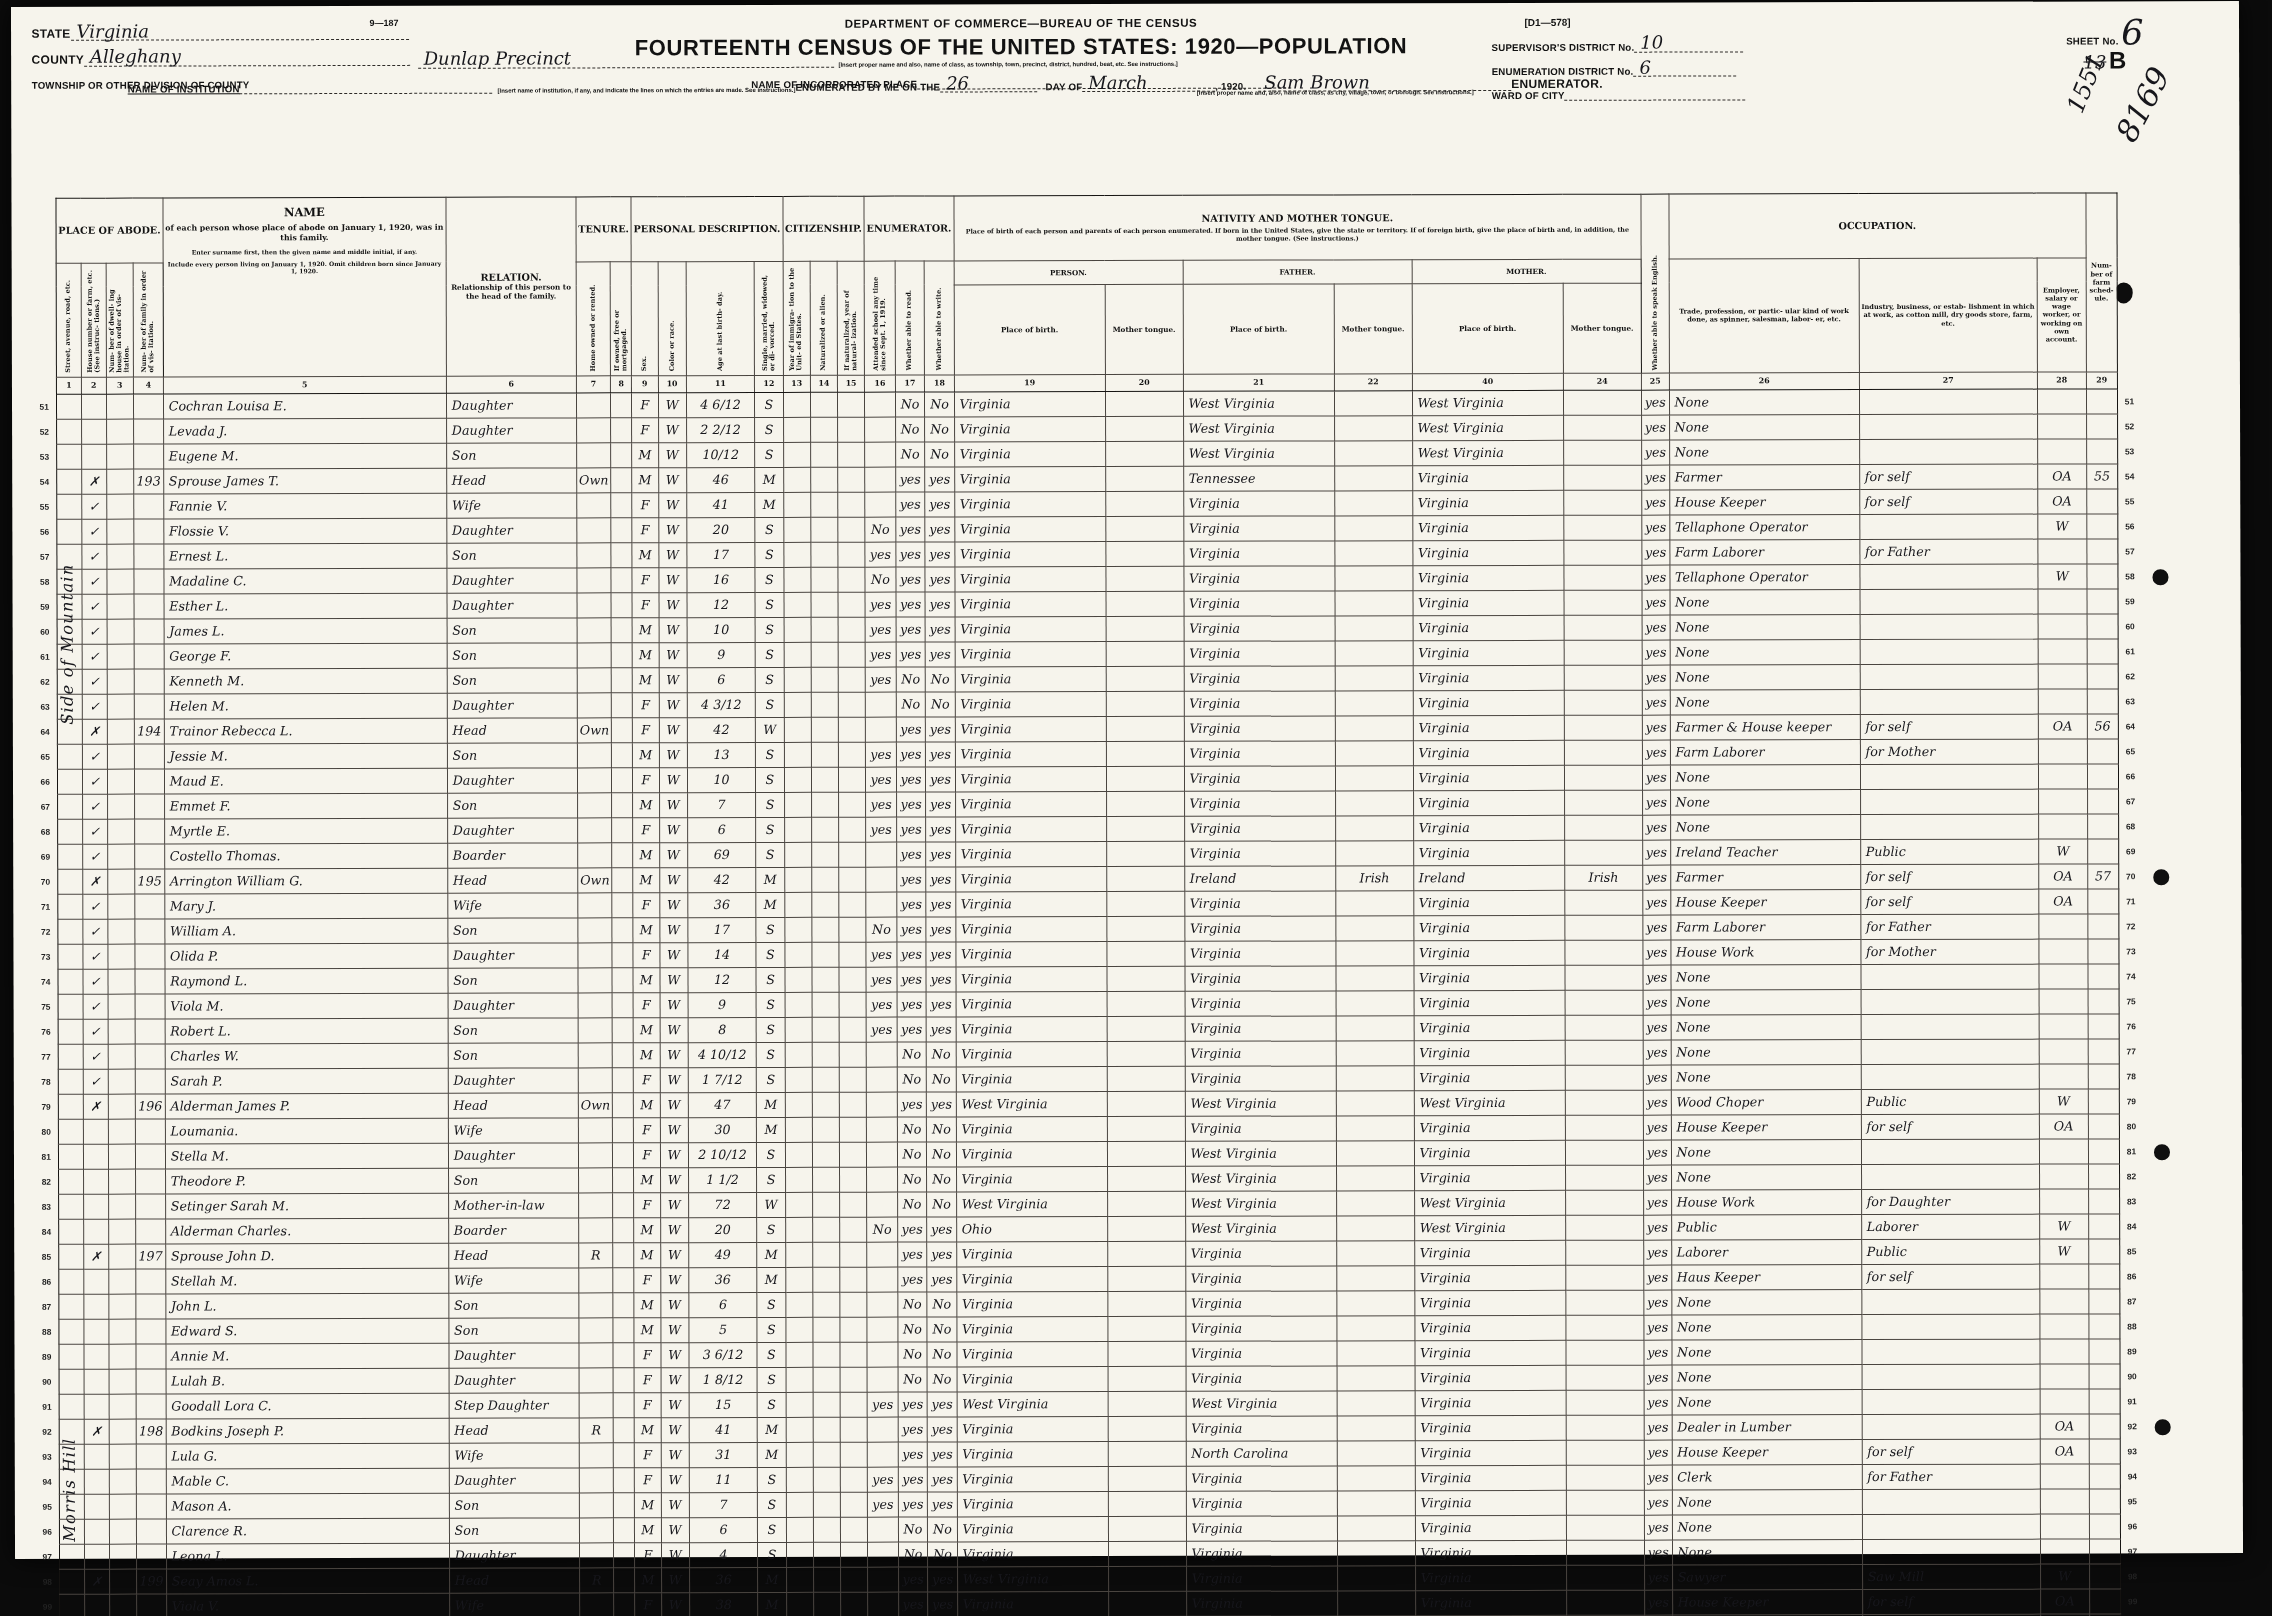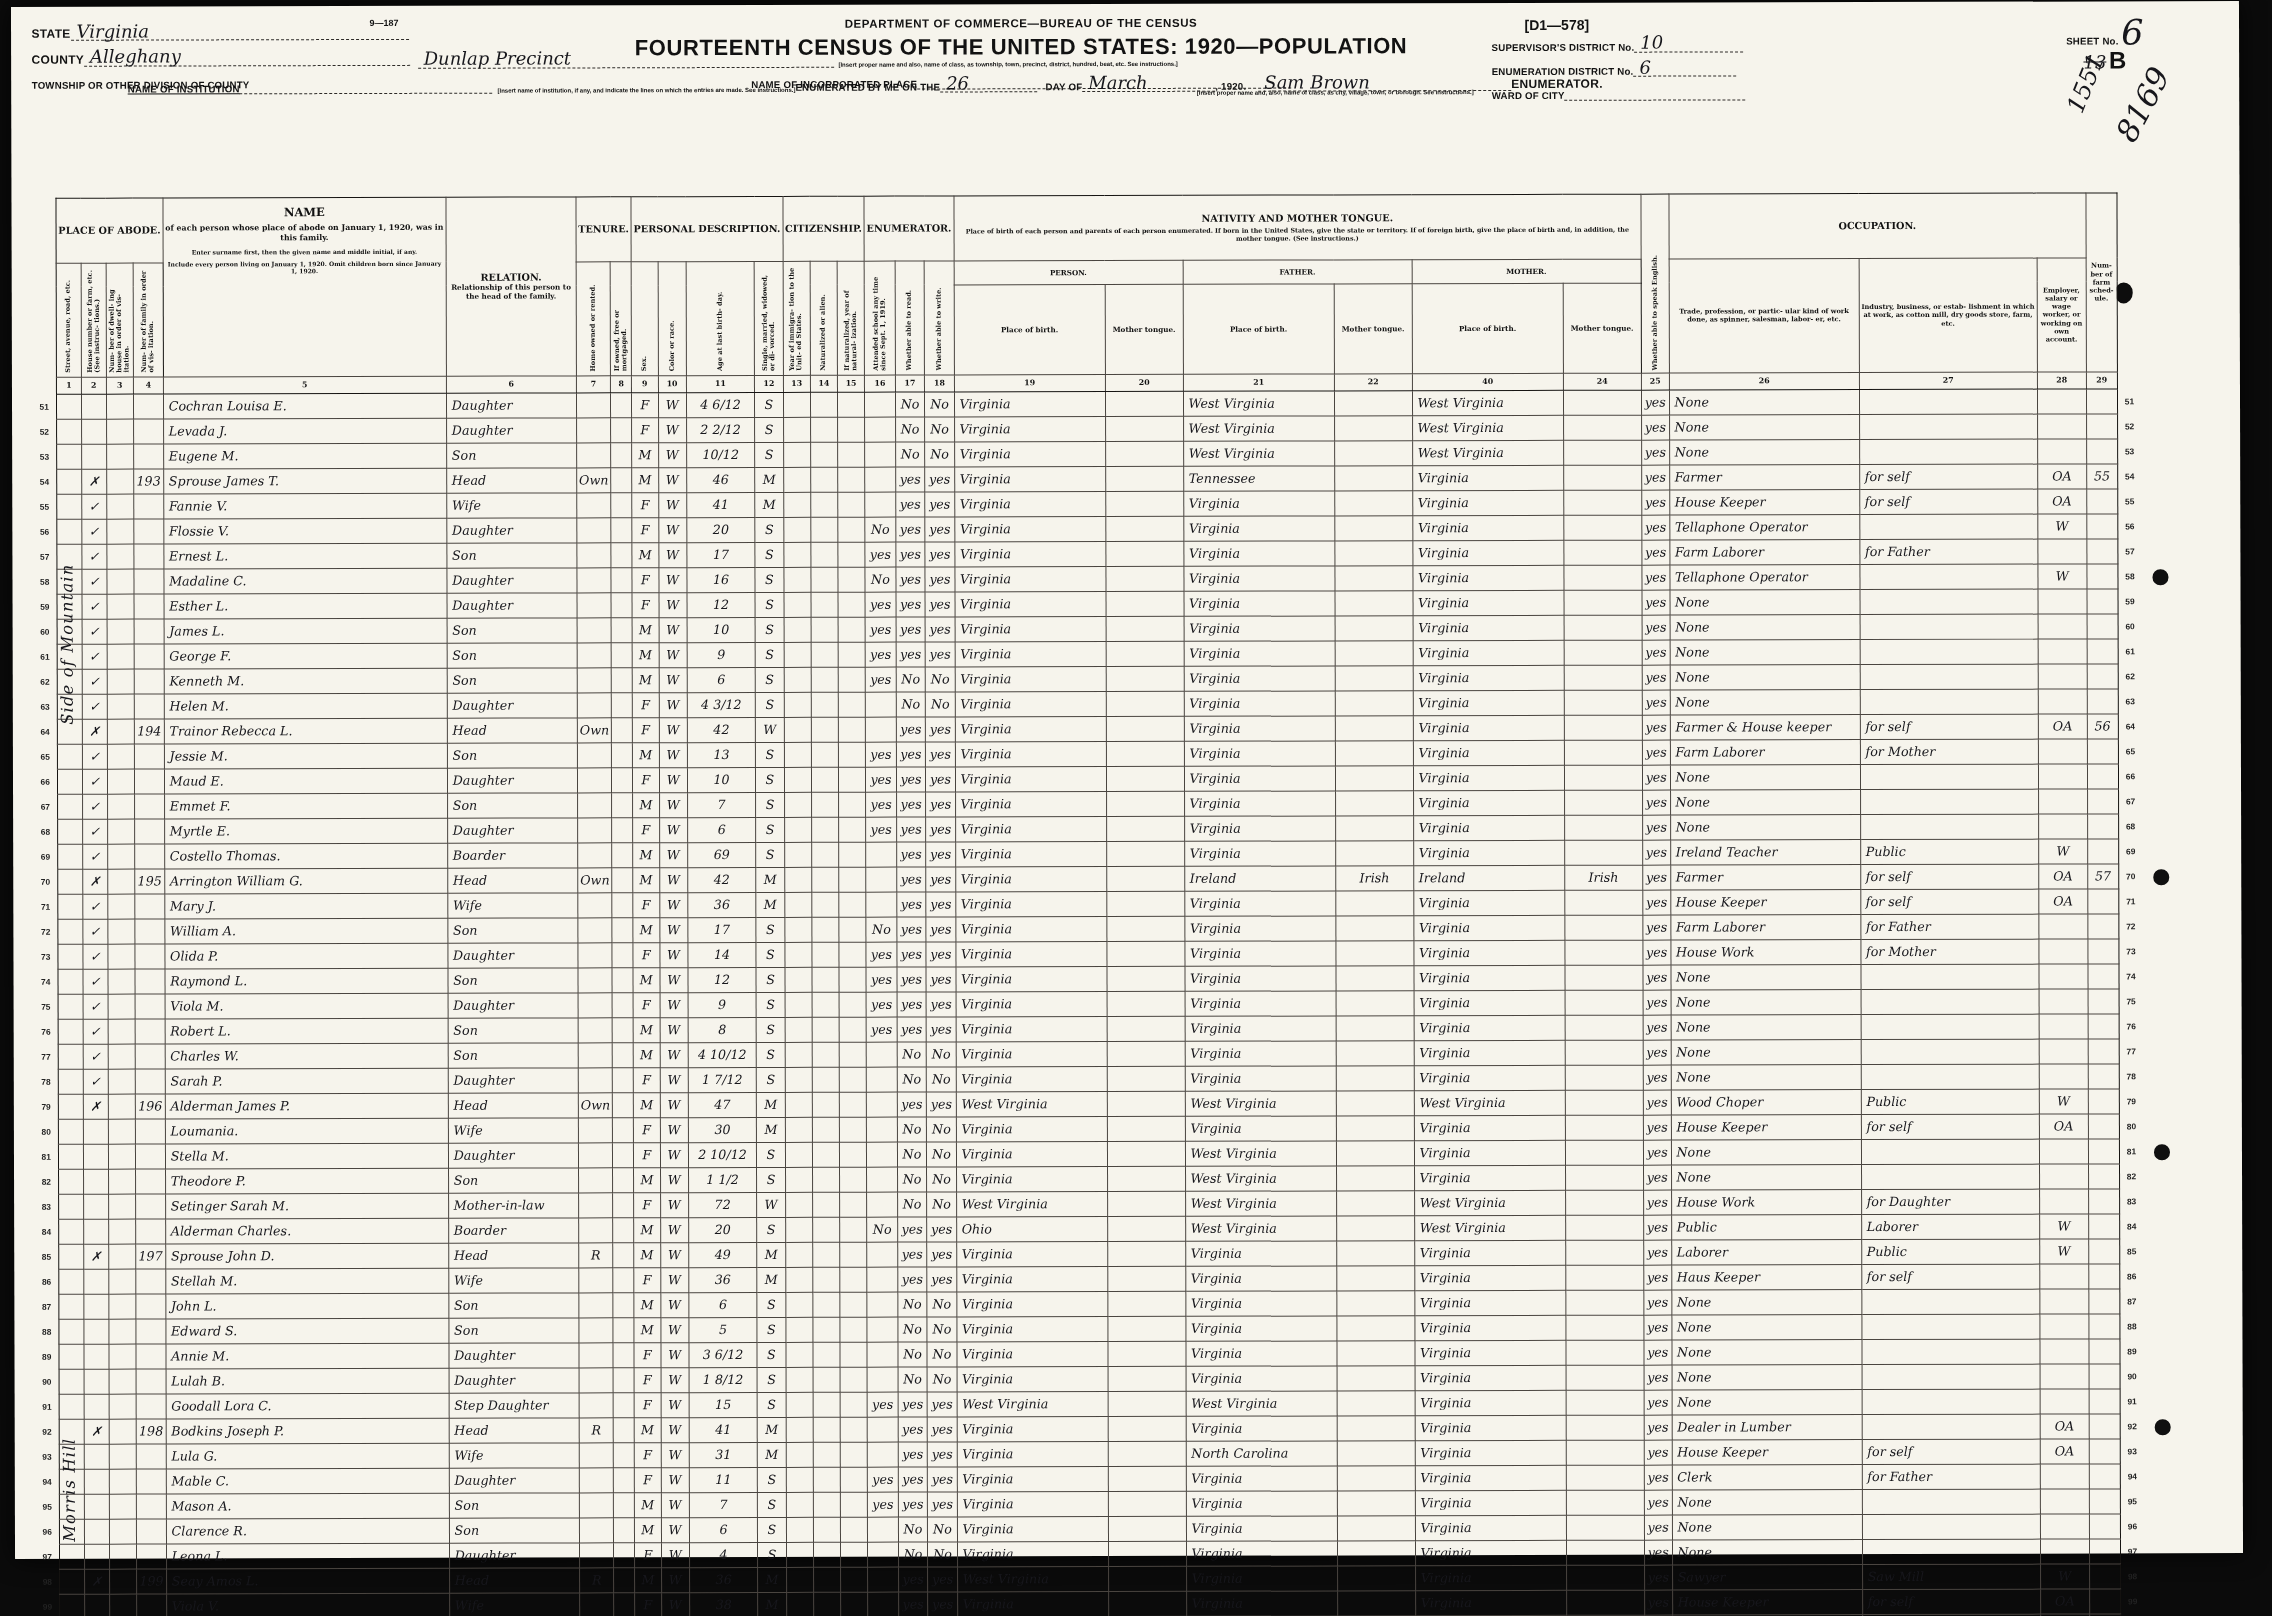--- a/index.html
+++ b/index.html
@@ -12,21 +12,21 @@
   .hgrid{display:grid;grid-template-columns:519px 905px 676px;column-gap:18px;} .tiny{font-size:6px;}
   .lbl{font-weight:bold;font-size:12px;letter-spacing:0.3px;}
   .lbl-sm{font-weight:bold;font-size:9.7px;letter-spacing:0.2px;}
   .fillline{border-bottom:1.2px dashed #2e2b28;display:inline-block;vertical-align:bottom;}
   .hrow{display:flex;align-items:flex-end;margin-top:8.4px;}
   .hw-val{font-size:18px;line-height:.9;padding:0 6px;}
   .formno{position:absolute;left:338px;top:3.6px;font-weight:bold;font-size:9px;}
   .dept{font-weight:bold;font-size:11.5px;text-align:center;letter-spacing:0.6px;margin-top:4.8px;}
   .title{font-weight:bold;font-size:22px;text-align:center;letter-spacing:0.6px;margin-top:4.8px;}
   .ctr-row{display:flex;align-items:flex-end;justify-content:center;margin-top:12px;}
-  .plate{font-weight:bold;font-size:14px;position:absolute;left:0;top:6px;padding-left:33px;}
+  .plate{font-weight:bold;font-size:10px;position:absolute;left:0;top:6px;padding-left:33px;}
   .rblock{position:relative;}
   .rrow{display:flex;align-items:flex-end;margin-top:7.2px;}
   .sheetbox{position:absolute;right:24px;top:8.4px;text-align:center;}
   .sheet6{font-size:35px;line-height:.8;}
   .sheetB{font-weight:bold;font-size:24px;}
   .struck{text-decoration:line-through;font-size:18px;}
   .mnote1{position:absolute;right:106px;top:60px;transform:rotate(-68deg);font-size:24px;}
   .mnote2{position:absolute;right:40px;top:77px;transform:rotate(-62deg);font-size:31px;}
   .dotblot{position:absolute;width:18px;height:20.5px;border-radius:50%;background:#0d0d0d;right:90px;top:273px;}
   

